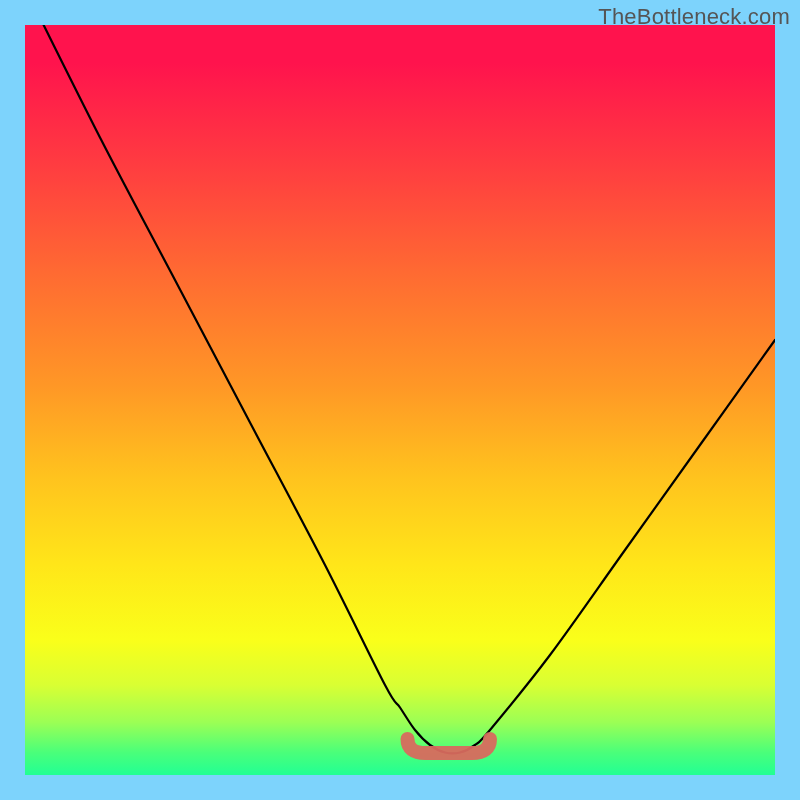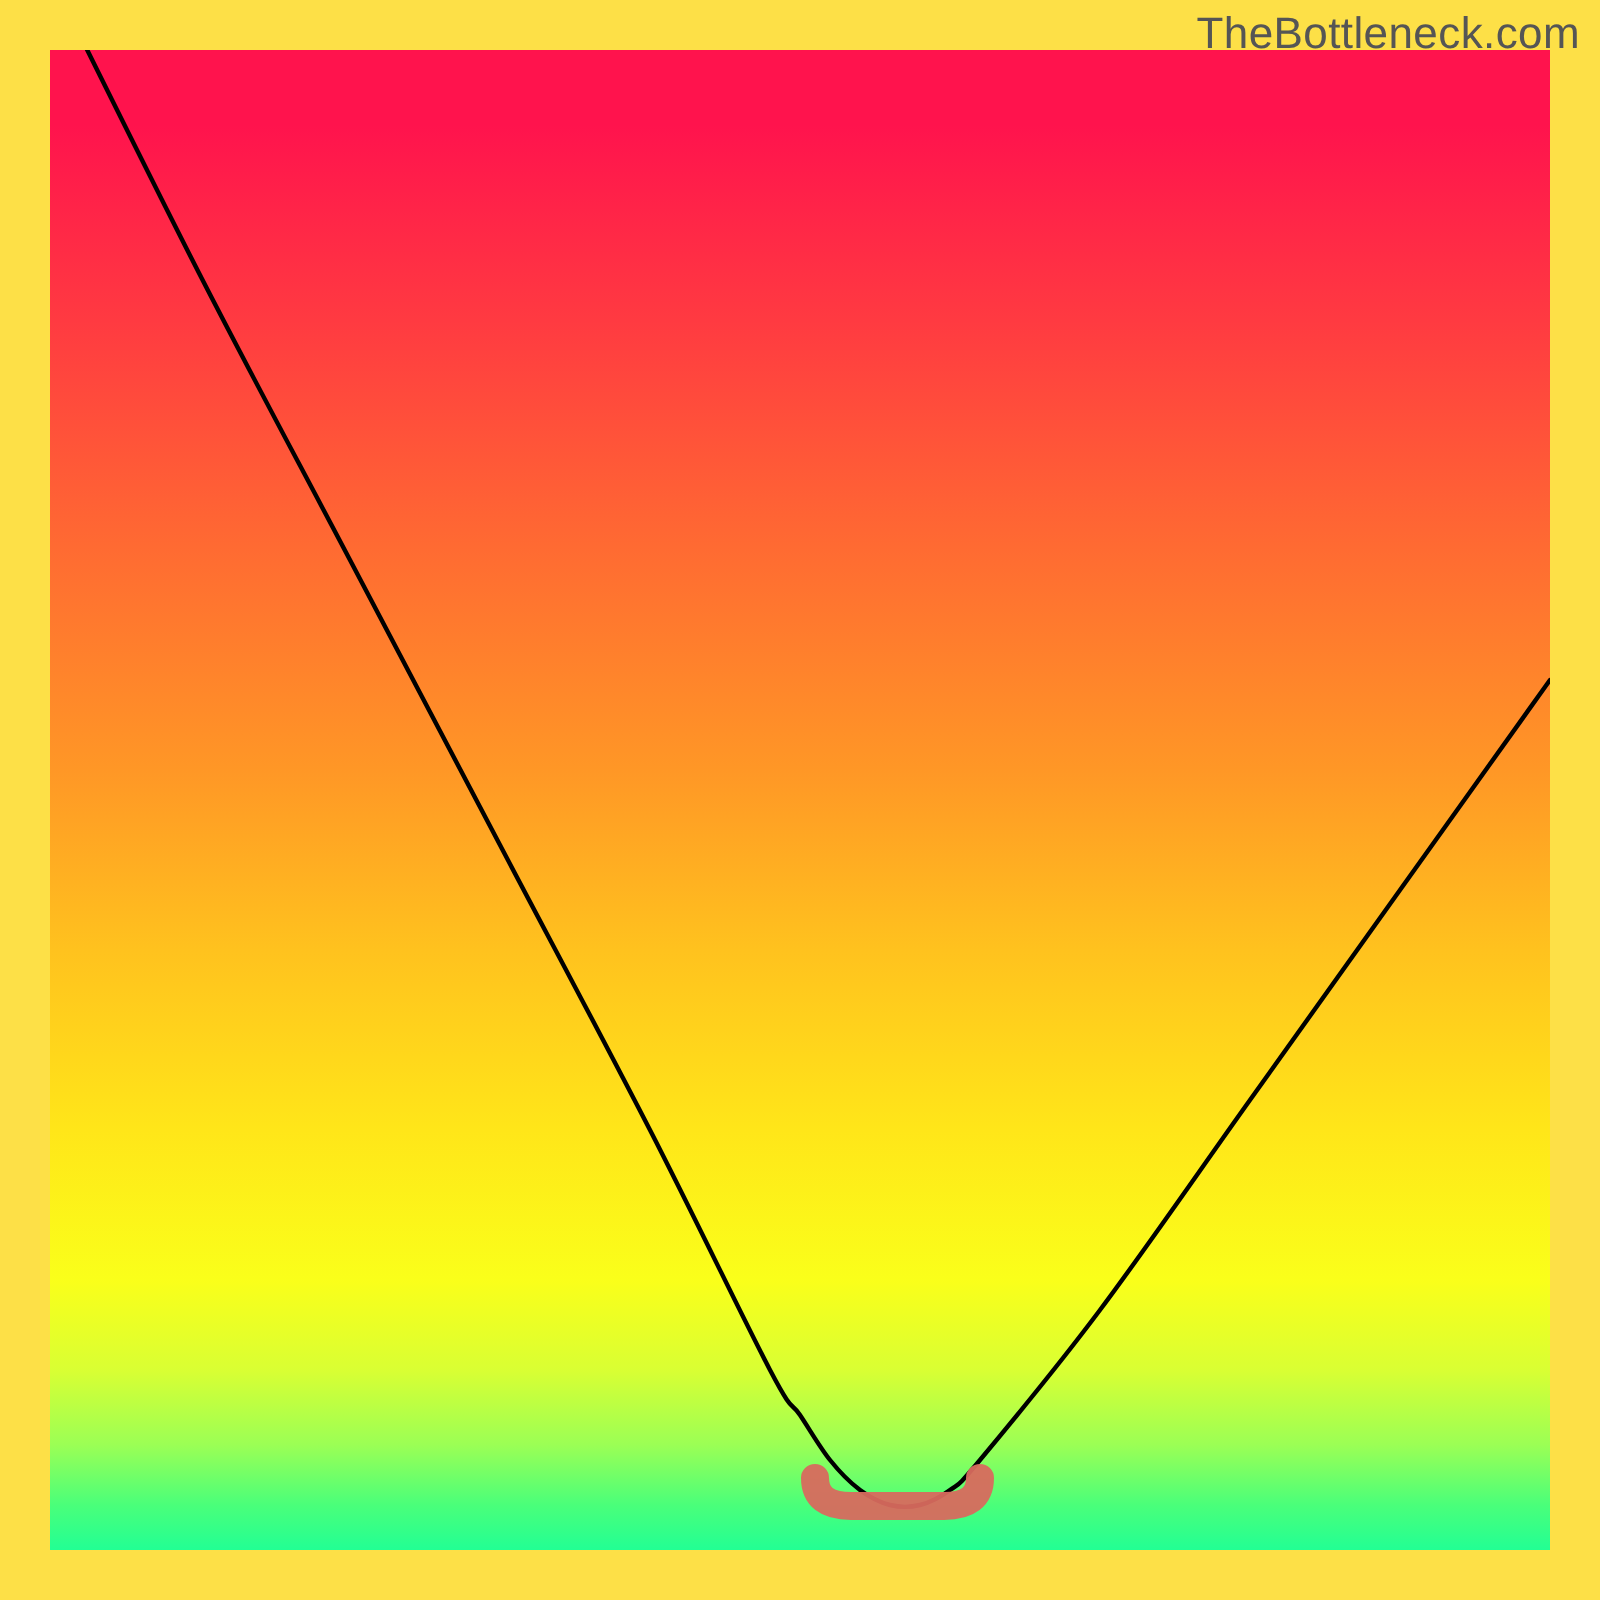--- a/index.html
+++ b/index.html
@@ -8,21 +8,21 @@
     width: 800px;
     height: 800px;
     overflow: hidden;
     background: #000;
     font-family: Arial, Helvetica, sans-serif;
   }
   .frame {
     position: relative;
     width: 800px;
     height: 800px;
-    background: #fde047;
+    background: #7dd3fc;
   }
   .watermark {
     position: absolute;
     top: 4px;
     right: 10px;
     color: #555;
     font-size: 22px;
     font-weight: 500;
     letter-spacing: 0.2px;
     z-index: 10;

